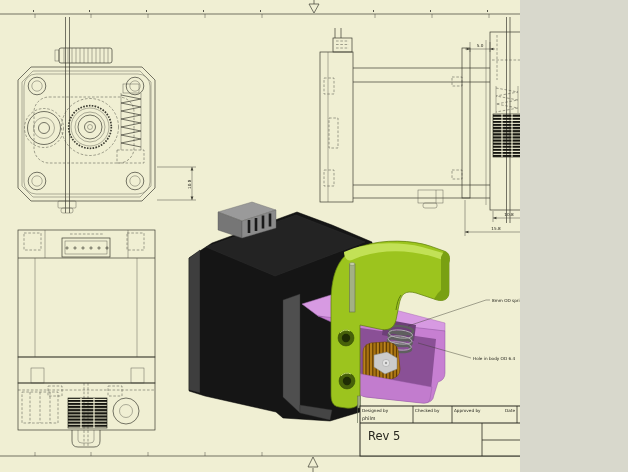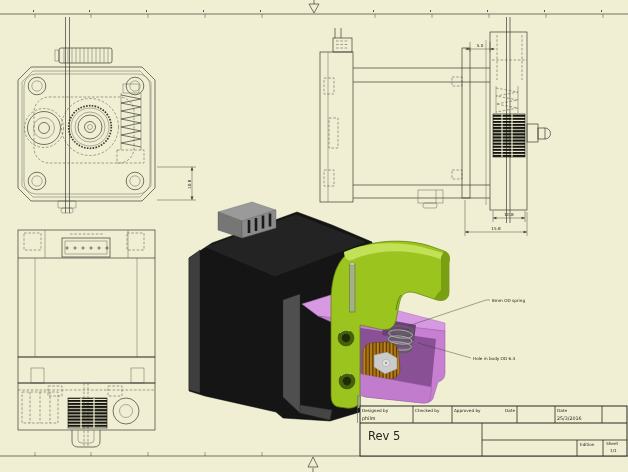--- a/index.html
+++ b/index.html
@@ -1,16 +1,16 @@
 <!DOCTYPE html>
 <html><head>
 <meta charset="utf-8">
 <style>
   html,body{margin:0;padding:0;background:#d8d8cc;}
-  #sheet{position:relative;width:628px;height:472px;background:#f0efd3;overflow:hidden;
+  #sheet{position:relative;width:520px;height:472px;background:#f0efd3;overflow:hidden;
          font-family:"DejaVu Sans",sans-serif;}
   svg{display:block}
   .ln  {fill:none;stroke:#3c3c32;stroke-width:.7;}
   .lnt {fill:none;stroke:#55554a;stroke-width:.45;}
   .lnd {fill:none;stroke:#4a4a40;stroke-width:.5;stroke-dasharray:2.6 1.7;}
   .dim {fill:none;stroke:#3c3c32;stroke-width:.45;}
   .ah  {fill:#3c3c32;stroke:none;}
   text.t{fill:#26261e;font-family:"DejaVu Sans",sans-serif;}
   .f4 {font-size:4.2px;}
   .f45{font-size:4.8px;}

